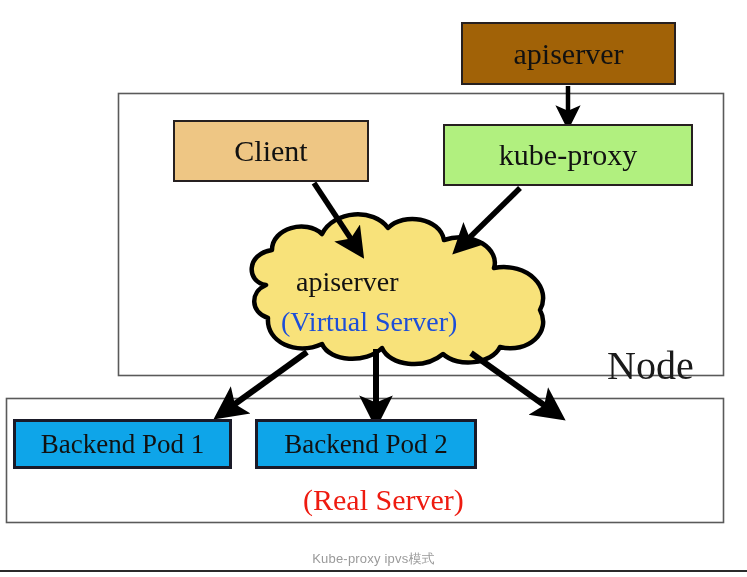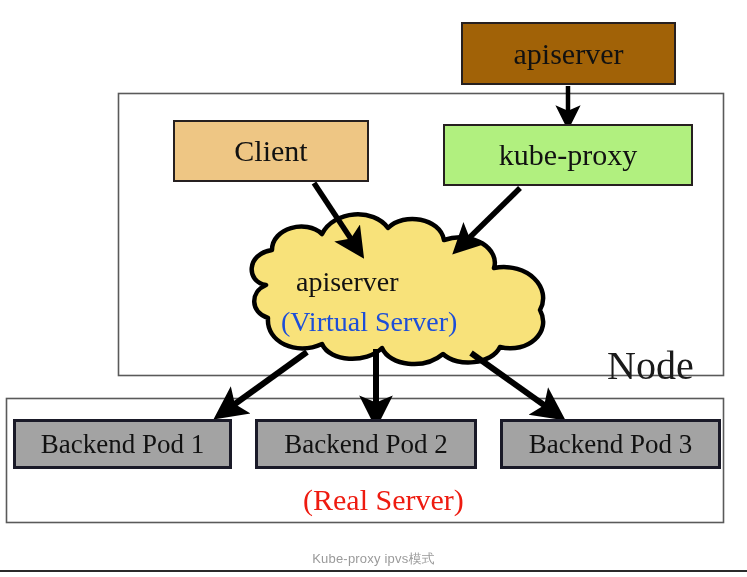--- a/index.html
+++ b/index.html
@@ -48,21 +48,21 @@
   }
   #kubeproxy-box {
     left: 443px; top: 124px; width: 250px; height: 62px;
     background: #b1f07f;
     font-size: 30px;
     text-align: center;
   }
   .pod-box {
     top: 419px;
     height: 50px;
-    background: #a3a3a3;
+    background: #0ea5e9;
     border: 3px solid #1a1a28;
     font-size: 27px;
   }
   #pod-1-box { left: 13px; width: 219px; }
   #pod-2-box { left: 255px; width: 222px; }
   #pod-3-box { left: 500px; width: 221px; }
 
   .label-static {
     position: absolute;
     font-family: "Liberation Serif", serif;
@@ -163,21 +163,20 @@
   <div class="label-static" id="cluster-ip-label">apiserver</div>
 
   <div class="label-static" id="virtual-server-label">(Virtual Server)</div>
 
   <div class="label-static" id="node-label">Node</div>
 
   <div class="node-box pod-box" id="pod-1-box">Backend Pod 1</div>
 
   <div class="node-box pod-box" id="pod-2-box">Backend Pod 2</div>
 
-  <div class="node-box pod-box" id="pod-3-box">Backend Pod 3</div>
 
   <div class="label-static" id="real-server-label">(Real Server)</div>
 
   <div id="caption">Kube-proxy ipvs模式</div>
 
   <div id="bottom-rule"></div>
 
 </div>
 
 </body></html>

